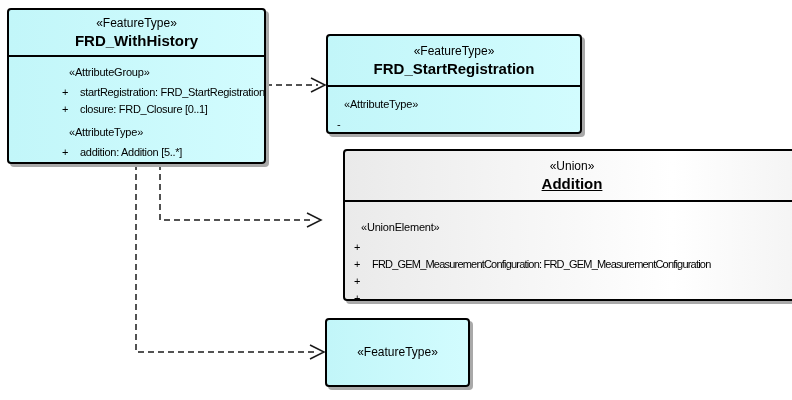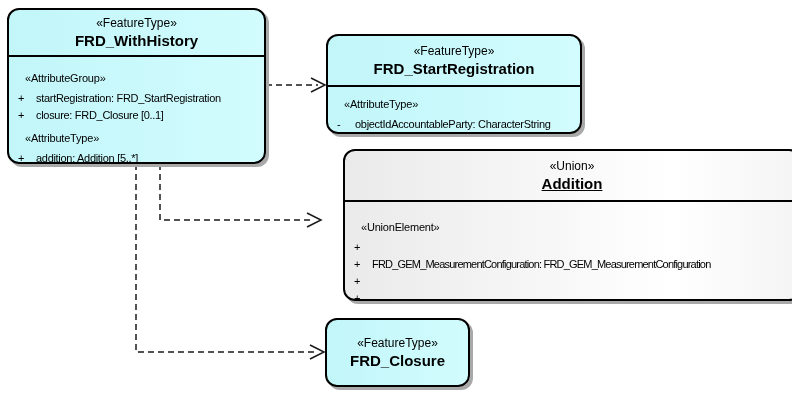--- a/index.html
+++ b/index.html
@@ -25,21 +25,21 @@
   }
   .connector-layer path.head {
     fill: none;
     stroke: #1a1a1a;
     stroke-width: 1.5;
   }
   .uml-box {
     position: absolute;
     box-sizing: border-box;
     border: 2px solid #000000;
-    border-radius: 12px;
+    border-radius: 4px;
     box-shadow: 3px 3px 0 #a9a9a9;
     display: flex;
     flex-direction: column;
     overflow: hidden;
   }
   .feature-fill { background: linear-gradient(to right, #c2f6f9, #d2fcfe); }
   .union-fill   { background: linear-gradient(to right, #eaeaea, #ffffff 72%, #f4f4f4); }
   .box-header {
     flex: 0 0 auto;
     border-bottom: 2px solid #000000;
@@ -62,21 +62,21 @@
     white-space: nowrap;
   }
   .group-label.second { margin-top: 6px; }
   .attr-row { display: flex; line-height: 17px; white-space: nowrap; }
   .vis { flex: 0 0 18px; font-size: 11px; text-align: left; padding-left: 1px; }
   .attr-text { font-size: 11px; letter-spacing: -0.3px; }
 
   
   .box-with-history       { left: 7px;   top: 8px;   width: 259px; height: 156px; }
   .box-with-history .box-header       { height: 45px; }
-  .box-with-history .box-body         { padding-top: 13px; }
+  .box-with-history .box-body         { padding-top: 7px; margin-left: 44px; }
   .box-start-registration { left: 326px; top: 34px;  width: 256px; height: 100px; }
   .box-start-registration .box-header { height: 49px; }
   .box-start-registration .box-body   { padding-top: 9px; }
   .box-addition           { left: 335px; top: 149px; width: 458px; height: 152px; margin-left: 8px; }
   .box-addition .box-header           { height: 49px; }
   .box-addition .box-body             { padding-top: 17px; }
   .box-addition .attr-text            { letter-spacing: -0.8px; }
   .box-closure            { left: 325px; top: 318px; width: 145px; height: 69px; }
   .box-closure .box-header            { height: 100%; border-bottom: none; }
 </style>
@@ -125,21 +125,20 @@
 
   <div class="uml-box feature-fill box-start-registration">
     <div class="box-header">
       <div class="stereotype">«FeatureType»</div>
       <div class="class-name">FRD_StartRegistration</div>
     </div>
     <div class="box-body">
       <div class="group-label">«AttributeType»</div>
       <div class="attr-row">
         <span class="vis">-</span>
-        <span class="attr-text">objectIdAccountableParty: CharacterString</span>
       </div>
     </div>
   </div>
 
   <div class="uml-box union-fill box-addition">
     <div class="box-header">
       <div class="stereotype">«Union»</div>
       <div class="class-name underlined">Addition</div>
     </div>
     <div class="box-body">
@@ -156,17 +155,16 @@
       </div>
       <div class="attr-row">
         <span class="vis">+</span>
       </div>
     </div>
   </div>
 
   <div class="uml-box feature-fill box-closure">
     <div class="box-header">
       <div class="stereotype">«FeatureType»</div>
-      <div class="class-name">FRD_Closure</div>
     </div>
   </div>
 
 </div>
 
 </body></html>

